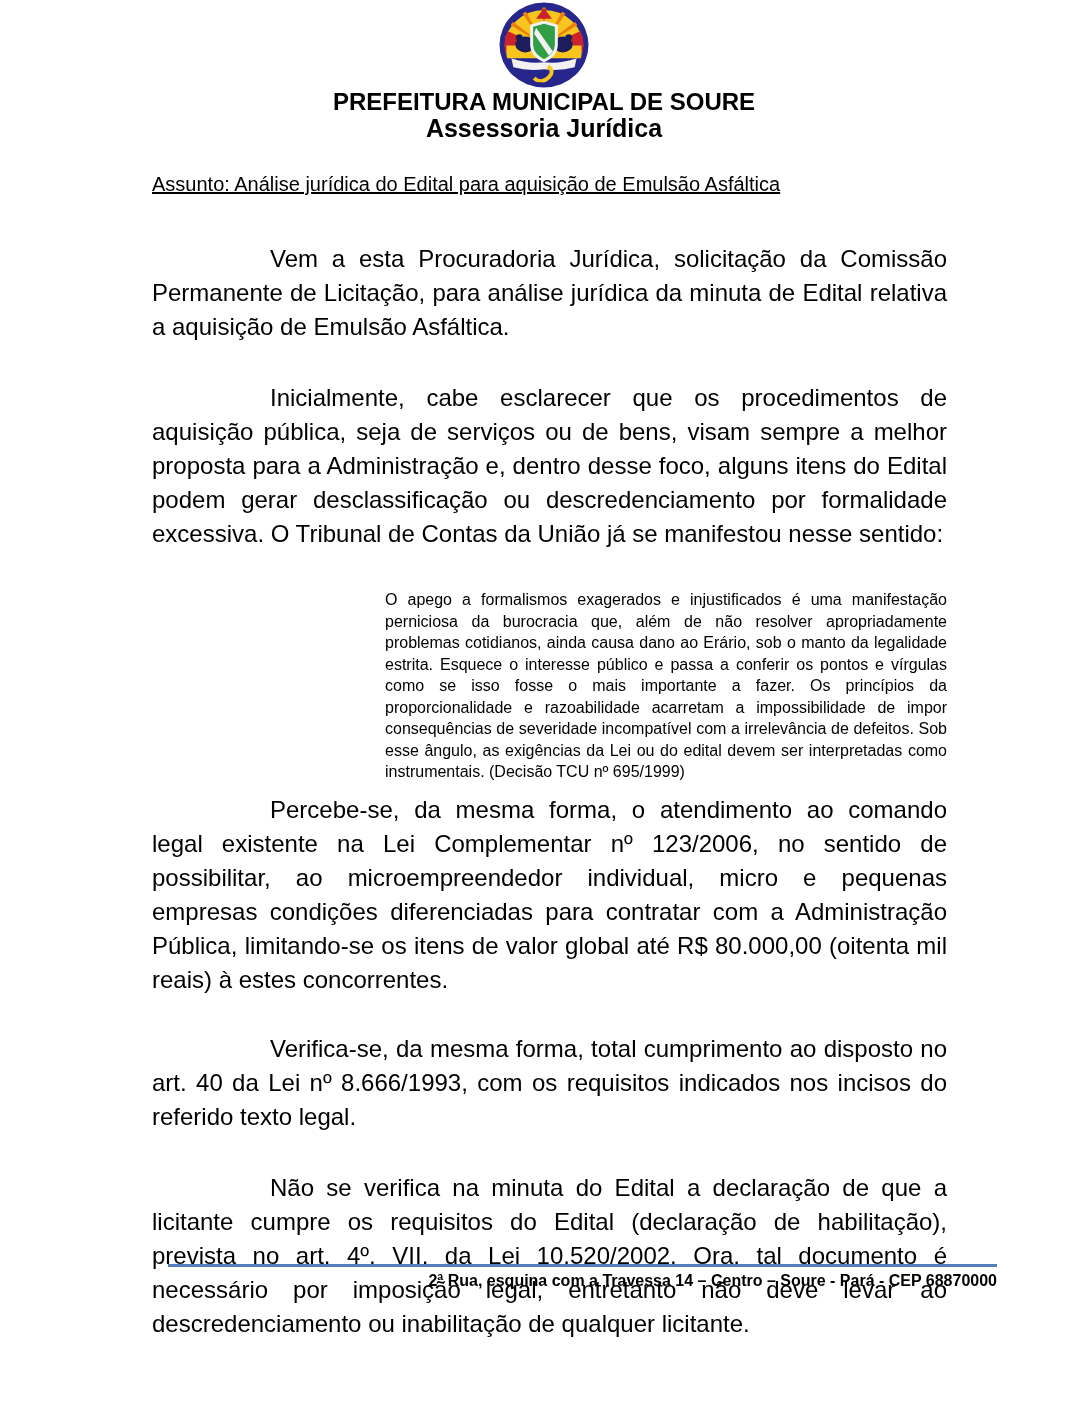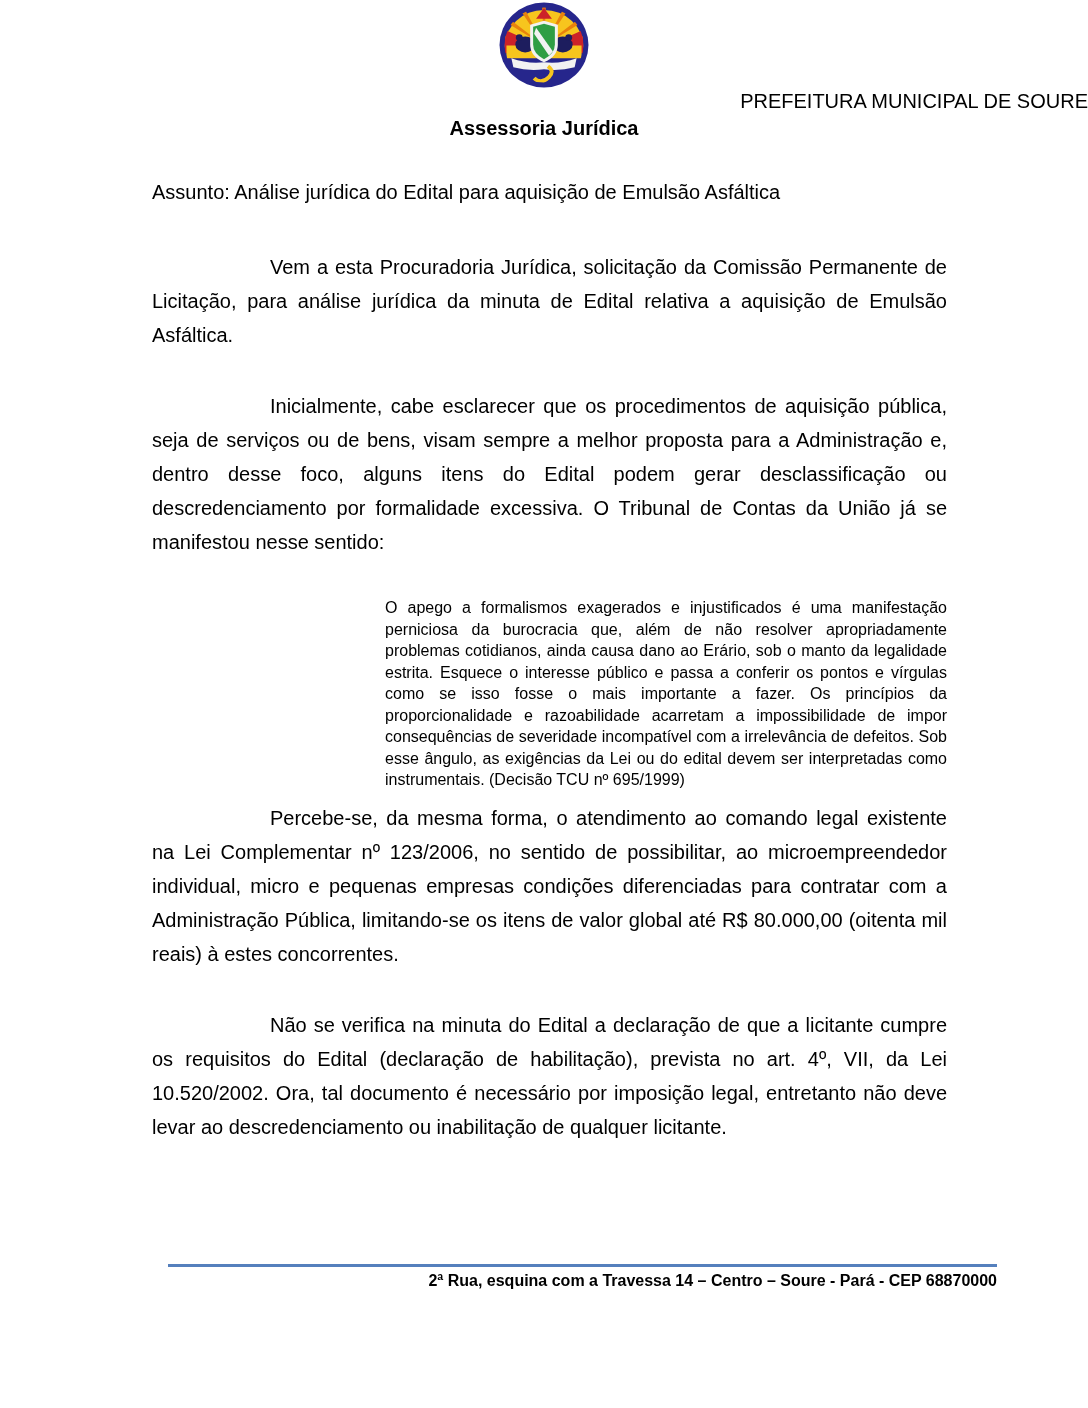--- a/index.html
+++ b/index.html
@@ -9,36 +9,35 @@
     height: 1408px;
     background: #ffffff;
     font-family: "Liberation Sans", "DejaVu Sans", sans-serif;
     color: #000000;
     overflow: hidden;
   }
   .doc-header { text-align: center; padding-top: 2px; }
   .crest-wrap { line-height: 0; }
   .doc-title {
     margin: 0; padding: 0;
-    font-size: 20px; font-weight: normal; line-height: 27px;
+    font-size: 24px; font-weight: bold; line-height: 27px;
     letter-spacing: 0;
-    text-align: right;
   }
   .doc-subtitle {
     margin: 0; padding: 0;
-    font-size: 20px; font-weight: bold; line-height: 27px;
+    font-size: 25px; font-weight: bold; line-height: 27px;
   }
   .content { margin-left: 152px; width: 795px; }
   .subject {
-    margin: 38px 0 0 0;
-    font-size: 20px; line-height: 24px;
+    margin: 30px 0 0 0;
+    font-size: 20px; line-height: 24px; text-decoration: underline;
   }
   .para {
     margin: 0;
-    font-size: 20px;
+    font-size: 24px;
     line-height: 34px;
     text-align: justify;
     text-indent: 118px;
   }
   .p1 { margin-top: 46px; }
   .p2 { margin-top: 37px; }
   .quote {
     margin: 38px 0 0 233px;
     width: 562px;
     font-size: 16px;
@@ -122,19 +121,20 @@
     <h1 class="doc-title">PREFEITURA MUNICIPAL DE SOURE</h1>
     <h2 class="doc-subtitle">Assessoria Jurídica</h2>
   </div>
 
   <div class="content">
     <p class="subject">Assunto: Análise jurídica do Edital para aquisição de Emulsão Asfáltica</p>
     <p class="para p1">Vem a esta Procuradoria Jurídica, solicitação da Comissão Permanente de Licitação, para análise jurídica da minuta de Edital relativa a aquisição de Emulsão Asfáltica.</p>
     <p class="para p2">Inicialmente, cabe esclarecer que os procedimentos de aquisição pública, seja de serviços ou de bens, visam sempre a melhor proposta para a Administração e, dentro desse foco, alguns itens do Edital podem gerar desclassificação ou descredenciamento por formalidade excessiva. O Tribunal de Contas da União já se manifestou nesse sentido:</p>
     <blockquote class="quote">O apego a formalismos exagerados e injustificados é uma manifestação perniciosa da burocracia que, além de não resolver apropriadamente problemas cotidianos, ainda causa dano ao Erário, sob o manto da legalidade estrita. Esquece o interesse público e passa a conferir os pontos e vírgulas como se isso fosse o mais importante a fazer. Os princípios da proporcionalidade e razoabilidade acarretam a impossibilidade de impor consequências de severidade incompatível com a irrelevância de defeitos. Sob esse ângulo, as exigências da Lei ou do edital devem ser interpretadas como instrumentais. (Decisão TCU nº 695/1999)</blockquote>
     <p class="para p3">Percebe-se, da mesma forma, o atendimento ao comando legal existente na Lei Complementar nº 123/2006, no sentido de possibilitar, ao microempreendedor individual, micro e pequenas empresas condições diferenciadas para contratar com a Administração Pública, limitando-se os itens de valor global até R$ 80.000,00 (oitenta mil reais) à estes concorrentes.</p>
+    <p class="para p4">Verifica-se, da mesma forma, total cumprimento ao disposto no art. 40 da Lei nº 8.666/1993, com os requisitos indicados nos incisos do referido texto legal.</p>
     <p class="para p5">Não se verifica na minuta do Edital a declaração de que a licitante cumpre os requisitos do Edital (declaração de habilitação), prevista no art. 4º, VII, da Lei 10.520/2002. Ora, tal documento é necessário por imposição legal, entretanto não deve levar ao descredenciamento ou inabilitação de qualquer licitante.</p>
   </div>
 
   <div class="footer-divider"></div>
   <div class="footer-address">2ª Rua, esquina com a Travessa 14 – Centro – Soure - Pará - CEP 68870000</div>
 
 </div>
 
 </body></html>

